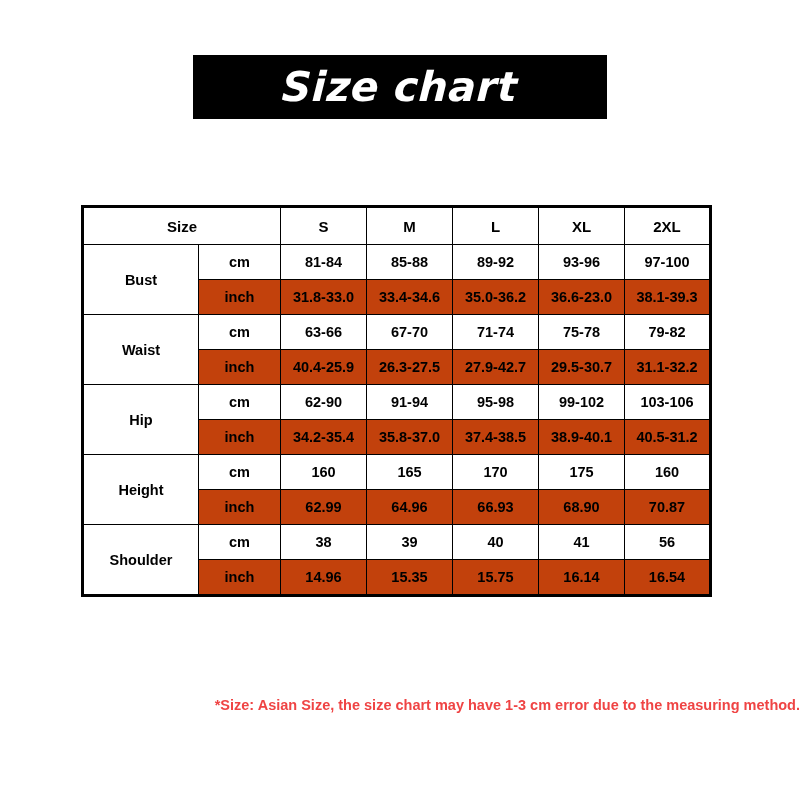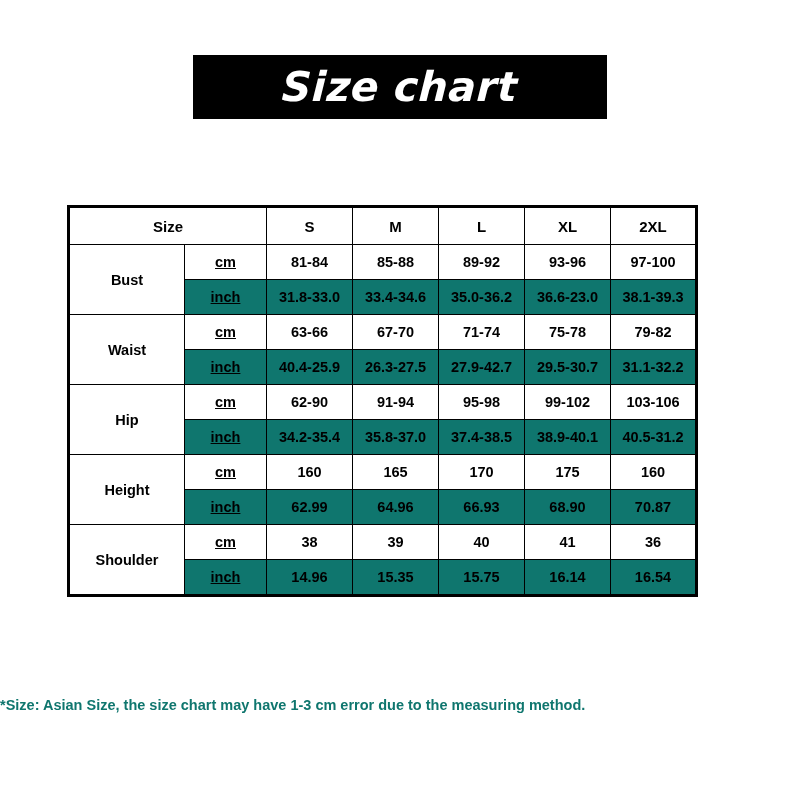--- a/index.html
+++ b/index.html
@@ -36,21 +36,21 @@
     font-family: "DejaVu Sans", sans-serif;
     font-weight: bold;
     font-size: 41px;
     letter-spacing: 0.5px;
     line-height: 1;
     font-style: italic;
     transform: skewX(-3deg);
   }
   .table-wrap {
     position: absolute;
-    left: 67px;
+    left: 81px;
     top: 205px;
     width: 639px;
   }
   table.size-chart {
     border-collapse: collapse;
     width: 630px;
     table-layout: fixed;
     border: 3px solid #000000;
   }
   table.size-chart td,
@@ -70,38 +70,37 @@
   }
   .col-label { width: 116px; }
   .col-unit  { width: 82px; }
   .col-val   { width: 86px; }
   .row-label {
     font-size: 16px;
     font-weight: bold;
   }
   .unit-cell {
     font-size: 14px;
-    text-decoration: underline;
   }
   .inch-row td {
-    background: #0f766e;
+    background: #c2410c;
   }
   .header-row td {
     background: #ffffff;
   }
   .footnote {
     position: absolute;
     left: 0;
     top: 697px;
     width: 800px;
-    text-align: left;
+    text-align: right;
     font-size: 14.5px;
     font-weight: bold;
     font-family: "Liberation Sans", sans-serif;
-    color: #0f766e;
+    color: #ef4444;
   }
 </style>
 </head>
 <body>
 
 <div class="page">
 
   <div class="title-banner">
     <span class="title-text">Size chart</span>
   </div>
@@ -201,21 +200,21 @@
           <td>70.87</td>
         </tr>
 
         <tr>
           <td class="row-label" rowspan="2">Shoulder</td>
           <td class="unit-cell">cm</td>
           <td>38</td>
           <td>39</td>
           <td>40</td>
           <td>41</td>
-          <td>36</td>
+          <td>56</td>
         </tr>
         <tr class="inch-row">
           <td class="unit-cell">inch</td>
           <td>14.96</td>
           <td>15.35</td>
           <td>15.75</td>
           <td>16.14</td>
           <td>16.54</td>
         </tr>
       </tbody>

